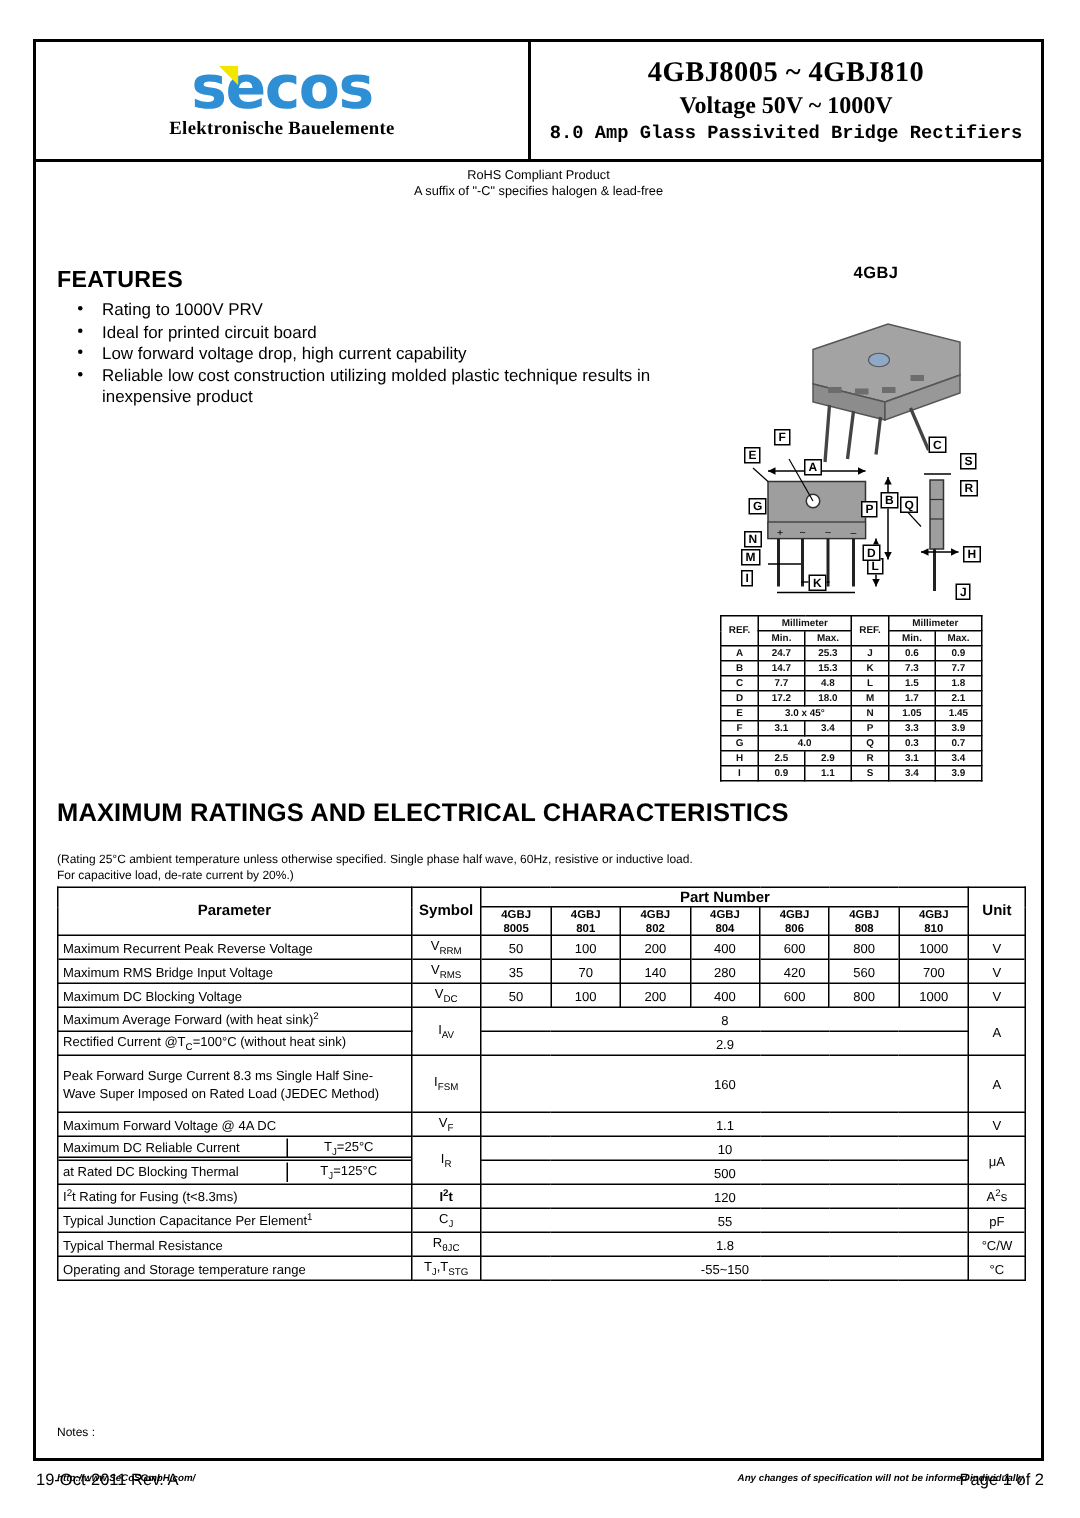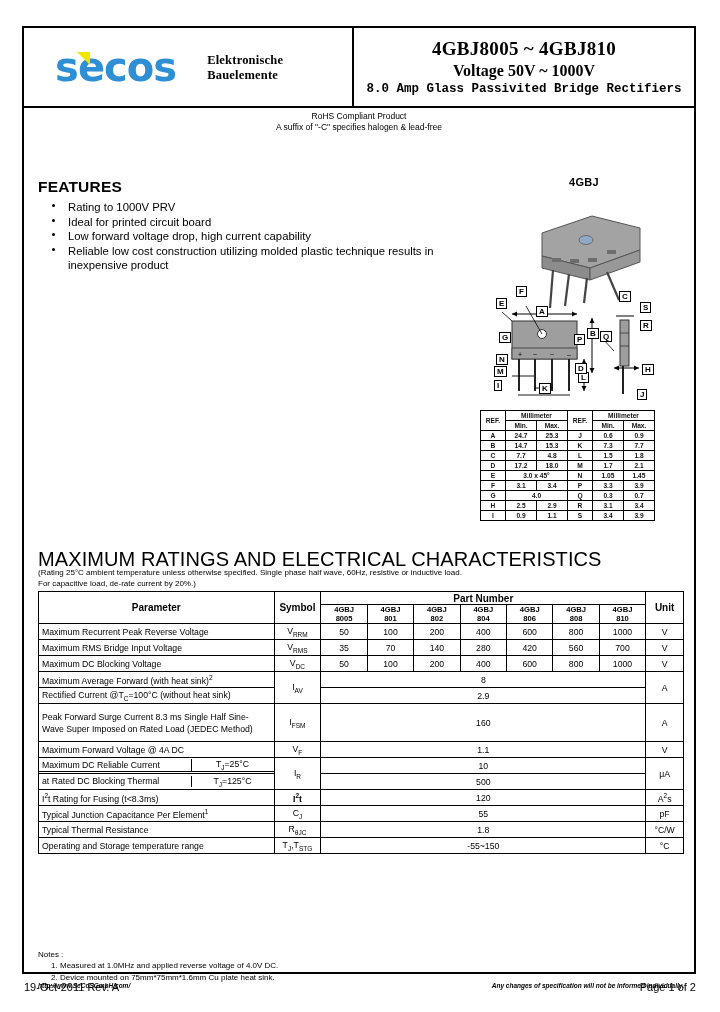--- a/index.html
+++ b/index.html
@@ -2,21 +2,21 @@
 <html><head>
 <meta charset="utf-8">
 <style>
   html,body{margin:0;padding:0;background:#fff;}
   body{width:720px;height:1012px;font-family:"Liberation Sans",sans-serif;color:#000;position:relative;overflow:hidden;}
   .page{position:absolute;left:0;top:0;width:720px;height:1012px;}
   .sheet{position:absolute;left:22px;top:26px;width:674px;height:948px;border:2px solid #000;box-sizing:border-box;}
 
   
   .hdr{position:absolute;left:0;top:0;width:100%;height:80px;border-bottom:2px solid #000;box-sizing:border-box;display:flex;}
-  .hdr-left{width:330px;border-right:2px solid #000;box-sizing:border-box;display:flex;flex-direction:row;align-items:center;justify-content:center;}
+  .hdr-left{width:330px;border-right:2px solid #000;box-sizing:border-box;display:flex;flex-direction:column;align-items:center;justify-content:center;}
   .hdr-right{flex:1;display:flex;flex-direction:column;align-items:center;justify-content:center;}
   .logo-wrap{position:relative;width:190px;height:36px;}
   .logo-text{font-family:"DejaVu Sans",sans-serif;font-weight:bold;font-size:40px;line-height:36px;color:#2E8FD4;letter-spacing:-1px;text-align:center;}
   .logo-pie{position:absolute;left:53px;top:3px;width:13px;height:13px;background:#F2E500;clip-path:polygon(0 0,100% 0,100% 100%);}
   .logo-sub{font-family:"Liberation Serif",serif;font-weight:bold;font-size:12.5px;color:#000;margin-top:1px;letter-spacing:.2px;}
   .ttl1{font-family:"Liberation Serif",serif;font-weight:bold;font-size:19px;letter-spacing:.3px;}
   .ttl2{font-family:"Liberation Serif",serif;font-weight:bold;font-size:16px;margin-top:2px;}
   .ttl3{font-family:Liberation Mono, monospace;font-weight:bold;font-size:12.5px;margin-top:2px;}
 
   
@@ -36,21 +36,21 @@
   .lbl{position:absolute;font-size:8px;font-weight:bold;border:1px solid #000;padding:0 2px;background:#fff;line-height:9px;}
 
   
   .dimtbl{position:absolute;left:456px;top:382px;border-collapse:collapse;}
   .dimtbl td,.dimtbl th{border:1px solid #000;font-size:6.6px;text-align:center;padding:0;height:9px;font-weight:bold;color:#111;}
   .dimtbl .ref{width:24px;}
   .dimtbl .v{width:30px;}
   .dimtbl .mmhead{font-size:6.6px;}
 
   
-  .sec-h{position:absolute;left:14px;top:520px;font-size:20px;font-weight:normal;letter-spacing:.1px;}
+  .sec-h{position:absolute;left:14px;top:504px;font-size:17px;font-weight:bold;letter-spacing:.1px;}
   .sec-note{position:absolute;left:14px;top:540px;font-size:8px;line-height:10.5px;width:640px;}
 
   .mt{position:absolute;left:14px;top:563px;border-collapse:collapse;width:646px;}
   .mt td,.mt th{border:1px solid #000;font-size:8.7px;padding:0 3px;box-sizing:border-box;}
   .mt .param{width:240px;text-align:left;height:16px;}
   .mt .sym{width:47px;text-align:center;}
   .mt .val{text-align:center;width:47px;}
   .mt .unit{width:38px;text-align:center;}
   .mt .hcell{text-align:center;font-weight:bold;font-size:10px;}
   .mt .pncell{text-align:center;font-weight:bold;font-size:7.6px;line-height:9px;}
@@ -422,24 +422,20 @@
         <td class="param">Operating and Storage temperature range</td>
         <td class="sym tcell">T<span class="sub">J</span>,T<span class="sub">STG</span></td>
         <td class="tcell" colspan="7">-55~150</td>
         <td class="unit tcell">°C</td>
       </tr>
     </tbody>
       </table>
 
     <div class="notes">
       <div>Notes :</div>
-      <ol>
-        <li>Measured at 1.0MHz and applied reverse voltage of 4.0V DC.</li>
-        <li>Device mounted on 75mm*75mm*1.6mm Cu plate heat sink.</li>
-      </ol>
     </div>
 
     <div class="fline">
       <span class="furl">http://www.SeCoSGmbH.com/</span>
       <span class="fdis">Any changes of specification will not be informed individually.</span>
     </div>
   </div>
 
   <div class="botrow">
     <span>19-Oct-2011 Rev. A</span>

